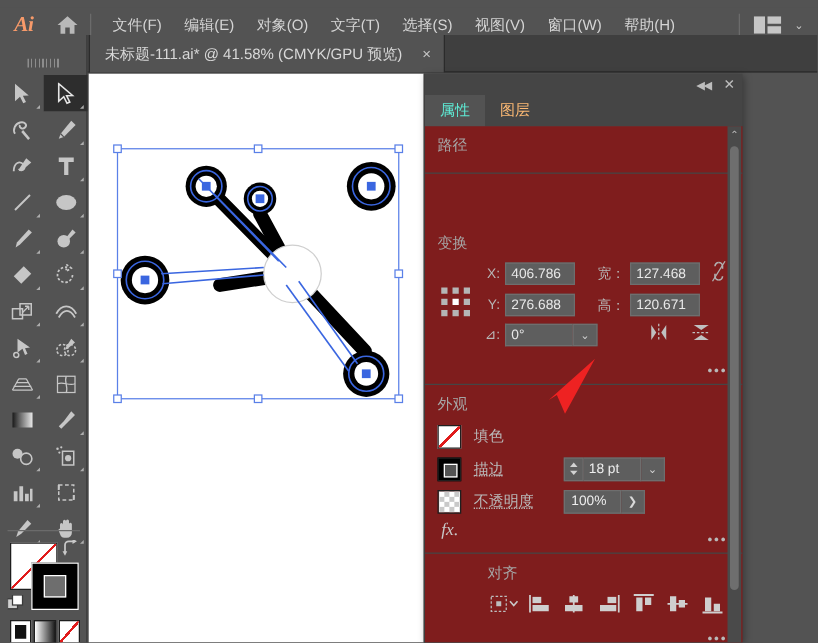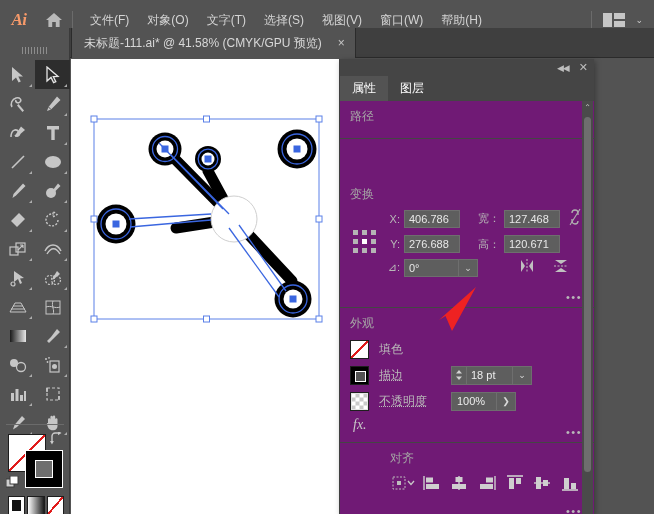--- a/index.html
+++ b/index.html
@@ -135,26 +135,26 @@
     background:#454545; display:flex; align-items:center; justify-content:flex-end; padding-right:6px; gap:10px;
   }
   .pt-collapse{ color:#bdbdbd; font-size:9px; letter-spacing:-1px; }
   .pt-close{ color:#bdbdbd; font-size:11px; }
   .panel-tabs{
     position:absolute; left:0; top:17px; width:254px; height:25px;
     background:#454545; display:flex; align-items:flex-end;
   }
   .ptab{
     height:25px; padding:0 12px; display:flex; align-items:center;
-    font-size:12px; color:#ffffff;
-  }
-  .ptab.active{ background:#535353; color:#ffffff; }
+    font-size:12px; color:#fdba74;
+  }
+  .ptab.active{ background:#535353; color:#5eead4; }
   .panel-body{
     position:absolute; left:0; top:42px; width:254px; height:413px;
-    background:#701a75; overflow:hidden;
+    background:#7f1d1d; overflow:hidden;
   }
   .sect{ padding:7px 10px 6px 10px; border-bottom:1px solid #454545; position:relative; }
   .sect-title{ color:#a5a5a5; font-size:12px; margin-bottom:4px; }
   .dots{
     position:absolute; right:12px; bottom:4px; color:#b9b9b9; font-size:11px; letter-spacing:1.5px;
   }
 
   
   .xform-row{ display:flex; align-items:center; }
   .ref-pt{ width:30px; display:flex; justify-content:center; margin-right:2px;}
@@ -245,20 +245,21 @@
   <div class="menubar">
     <div class="ai-logo">Ai</div>
     <div class="home-btn">
       <svg width="20" height="18" viewBox="0 0 20 18">
           <path d="M10 2 L18 9 L15.6 9 L15.6 16 L11.8 16 L11.8 11 L8.2 11 L8.2 16 L4.4 16 L4.4 9 L2 9 Z" fill="#b9b9b9"></path>
         </svg>
     </div>
     <div class="menu-sep"></div>
     <div class="menu-items">
       <div class="menu-item">文件(F)</div>
+      <div class="menu-item">编辑(E)</div>
       <div class="menu-item">对象(O)</div>
       <div class="menu-item">文字(T)</div>
       <div class="menu-item">选择(S)</div>
       <div class="menu-item">视图(V)</div>
       <div class="menu-item">窗口(W)</div>
       <div class="menu-item">帮助(H)</div>
     </div>
     <div class="menubar-right">
       <div class="ws-sep"></div>
       <div class="ws-icon">

